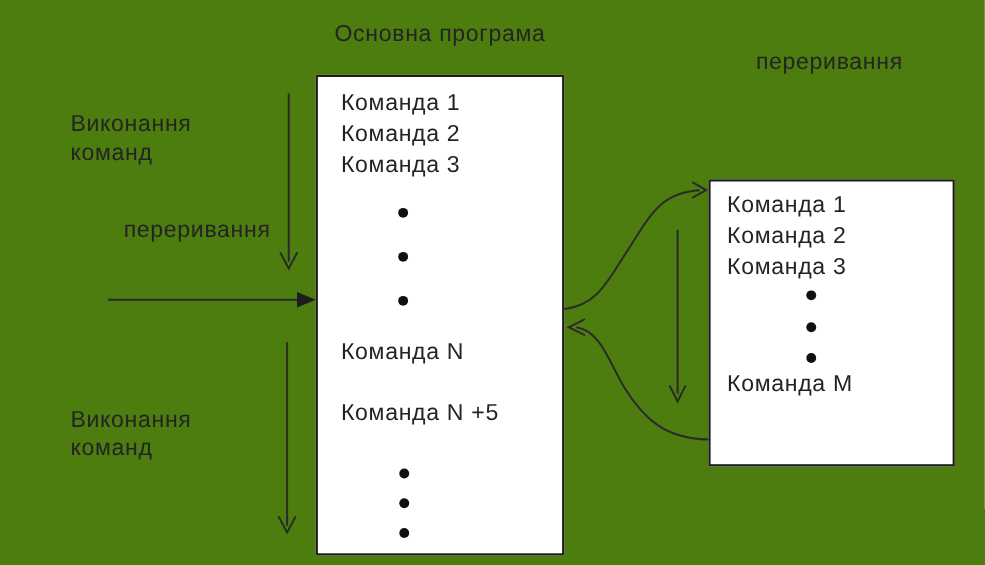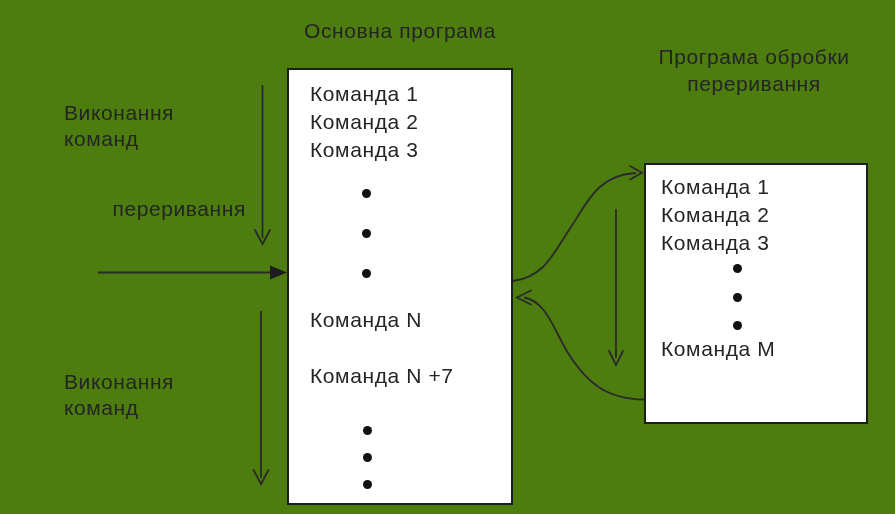--- a/index.html
+++ b/index.html
@@ -50,21 +50,20 @@
   svg .hd-fill { fill: #1d1d1d; stroke: none; }
 </style>
 </head>
 <body>
 
 <div class="canvas">
 
   <div class="diagram-text title-line" style="left:287px; top:17px; width:226px;">Основна програма</div>
 
   <div class="abs" style="left:634px; top:43px; width:240px;">
-    <div class="diagram-text title-line" style="position:static;">Програма обробки</div>
     <div class="diagram-text title-line" style="position:static;">переривання</div>
   </div>
 
   <div class="abs" style="left:64px; top:100px;">
     <div class="diagram-text side-label" style="position:static;">Виконання</div>
     <div class="diagram-text side-label" style="position:static;">команд</div>
   </div>
 
   <div class="abs" style="left:88px; top:197px; width:158px;">
     <div class="diagram-text request-label" style="position:static;">переривання</div>
@@ -79,21 +78,21 @@
 
   <div class="diagram-text cmd-line" style="left:310px; top:80px;">Команда 1</div>
   <div class="diagram-text cmd-line" style="left:310px; top:108px;">Команда 2</div>
   <div class="diagram-text cmd-line" style="left:310px; top:136px;">Команда 3</div>
 
   <div class="dot" style="left:362px; top:189px;"></div>
   <div class="dot" style="left:362px; top:229px;"></div>
   <div class="dot" style="left:362px; top:269px;"></div>
 
   <div class="diagram-text cmd-line" style="left:310px; top:306px;">Команда N</div>
-  <div class="diagram-text cmd-line" style="left:310px; top:362px;">Команда N +7</div>
+  <div class="diagram-text cmd-line" style="left:310px; top:362px;">Команда N +5</div>
 
   <div class="dot" style="left:363px; top:426px;"></div>
   <div class="dot" style="left:363px; top:453px;"></div>
   <div class="dot" style="left:363px; top:480px;"></div>
 
   <div class="box" style="left:644px; top:163px; width:220px; height:257px;"></div>
 
   <div class="diagram-text cmd-line" style="left:661px; top:173px;">Команда 1</div>
   <div class="diagram-text cmd-line" style="left:661px; top:201px;">Команда 2</div>
   <div class="diagram-text cmd-line" style="left:661px; top:229px;">Команда 3</div>

